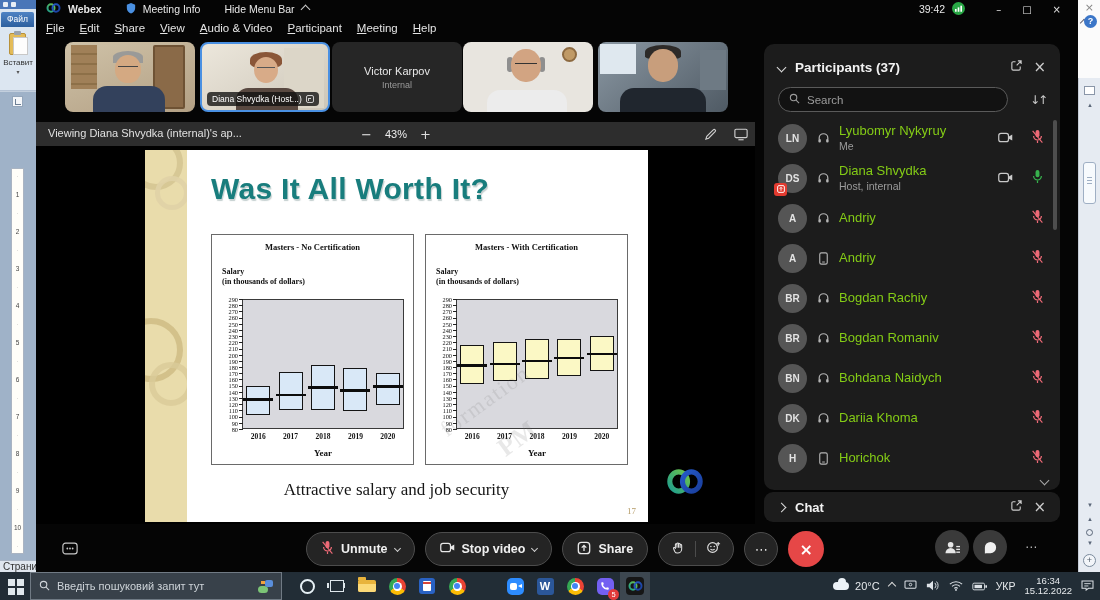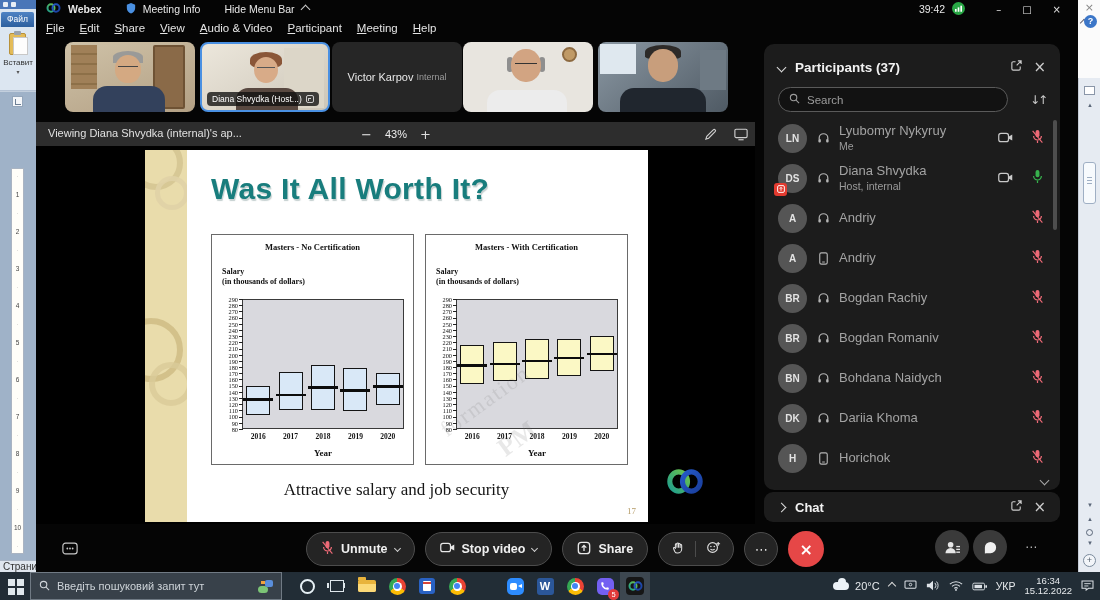--- a/index.html
+++ b/index.html
@@ -52,21 +52,21 @@
 .winbtn{font-family:"DejaVu Sans",sans-serif;color:#e0e0e0;font-size:10px;padding:0 7px}
 .menubar{position:absolute;top:18px;left:0;height:20px;display:flex;gap:15px;padding-left:10px;align-items:center;color:#e4e4e4;font-size:11.5px}
 .menu-item{display:inline-block}
 .menu-item::first-letter{text-decoration:underline}
 
 
 .videostrip{position:absolute;top:42px;left:0;right:0;height:70px}
 .tile{position:absolute;top:0;width:130px;height:70px;border-radius:8px;overflow:hidden;background:#222}
 .tile.t1{left:29px}.tile.t2{left:164px}.tile.t3{left:296px}.tile.t4{left:427px}.tile.t5{left:562px}
 .tile.active{border:2px solid #4a90e2}
-.tile.novideo{background:#262626;display:flex;flex-direction:row;align-items:center;justify-content:center;gap:3px}
+.tile.novideo{background:#262626;display:flex;flex-direction:column;align-items:center;justify-content:center;gap:3px}
 .nv-name{color:#e8e8e8;font-size:11px}
 .nv-sub{color:#9a9a9a;font-size:9px}
 .sc-x1,.sc-x2,.sc-head,.sc-hair,.sc-body{position:absolute}
 .t1{background:linear-gradient(160deg,#cfc2a8,#b3a084)}
 .t1 .sc-x1{right:10px;top:3px;width:32px;height:64px;background:#8a6a48;border:2px solid #6e5234;border-radius:2px}
 .t1 .sc-x2{left:6px;top:3px;width:26px;height:44px;background:repeating-linear-gradient(#a08058 0 8px,#8d7048 8px 10px)}
 .t1 .sc-head{left:50px;top:13px;width:26px;height:28px;border-radius:50% 50% 46% 46%;background:#d4a982;z-index:2}
 .t1 .sc-head::after{content:'';position:absolute;left:3px;top:11px;width:20px;height:4px;border-top:1.5px solid #444}
 .t1 .sc-hair{left:48px;top:9px;width:30px;height:12px;border-radius:50% 50% 0 0;background:#9a9a98;z-index:1}
 .t1 .sc-body{left:28px;bottom:-4px;width:72px;height:30px;border-radius:14px 14px 0 0;background:#33415c;z-index:3}
@@ -157,21 +157,21 @@
 .close-x{color:#ccc;font-size:15px;font-family:"DejaVu Sans",sans-serif;line-height:15px}
 .psearch-row{display:flex;align-items:center;margin:9px 14px 0;gap:22px}
 .psearch{flex:1;height:25px;border:1px solid #5a5a5a;border-radius:13px;background:#121212;display:flex;align-items:center;gap:7px;padding:0 10px;color:#9c9c9c;font-size:11.5px}
 .sort-icon{color:#ccc;font-size:12px;letter-spacing:-2px;font-family:"DejaVu Sans",sans-serif}
 .plist{margin-top:6px}
 .prow{height:40px;display:flex;align-items:center;padding:0 14px;gap:9px}
 .pav{width:29px;height:29px;border-radius:50%;background:#555;color:#e3e3e3;font-size:10px;font-weight:600;display:flex;align-items:center;justify-content:center;position:relative;flex-shrink:0}
 .pbadge{position:absolute;left:-4px;bottom:-3px;width:13px;height:13px;border-radius:3px;background:#e33b30;display:flex;align-items:center;justify-content:center}
 .pdev{width:14px;display:flex;justify-content:center}
 .ptxt{flex:1;line-height:1.15;overflow:hidden}
-.pname{color:#a3a3a3;font-size:13px;white-space:nowrap}
+.pname{color:#84cc16;font-size:13px;white-space:nowrap}
 .psub{color:#9b9b9b;font-size:10.5px;margin-top:1px}
 .pright{display:flex;align-items:center;gap:18px;padding-right:2px}
 .pscroll{position:absolute;right:3px;top:76px;width:4px;height:160px}
 .pthumb{width:4px;height:110px;background:#4e4e4e;border-radius:2px}
 .plist-more{position:absolute;right:12px;bottom:6px;border-color:#aaa}
 
 
 .chatbar{position:absolute;left:728px;top:492px;width:296px;height:30px;background:#1c1c1c;border-radius:9px;display:flex;align-items:center;gap:10px;padding:0 14px}
 .chatbar .chev{border-color:#ddd}
 .chat-title{color:#f2f2f2;font-size:13px;font-weight:700;flex:1}

